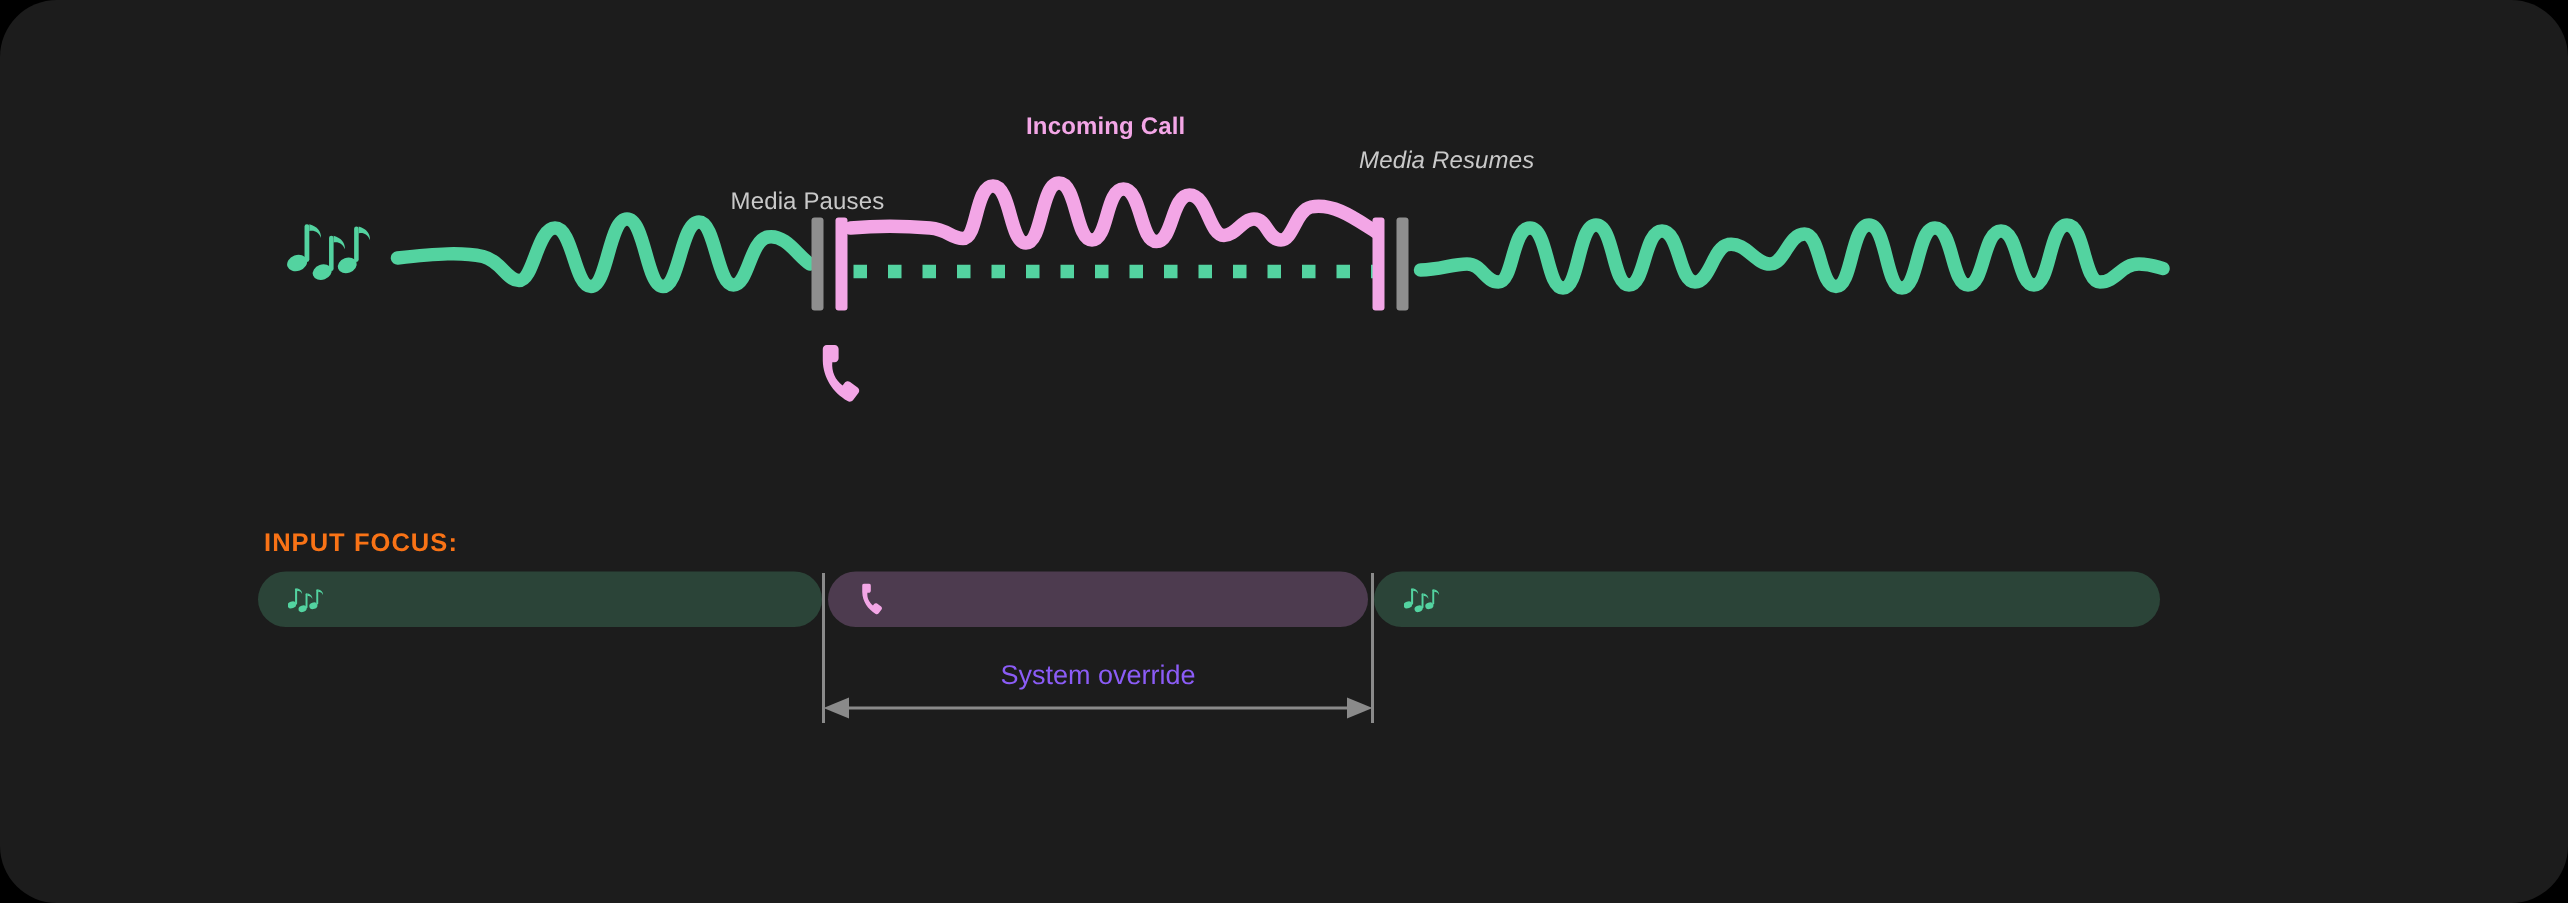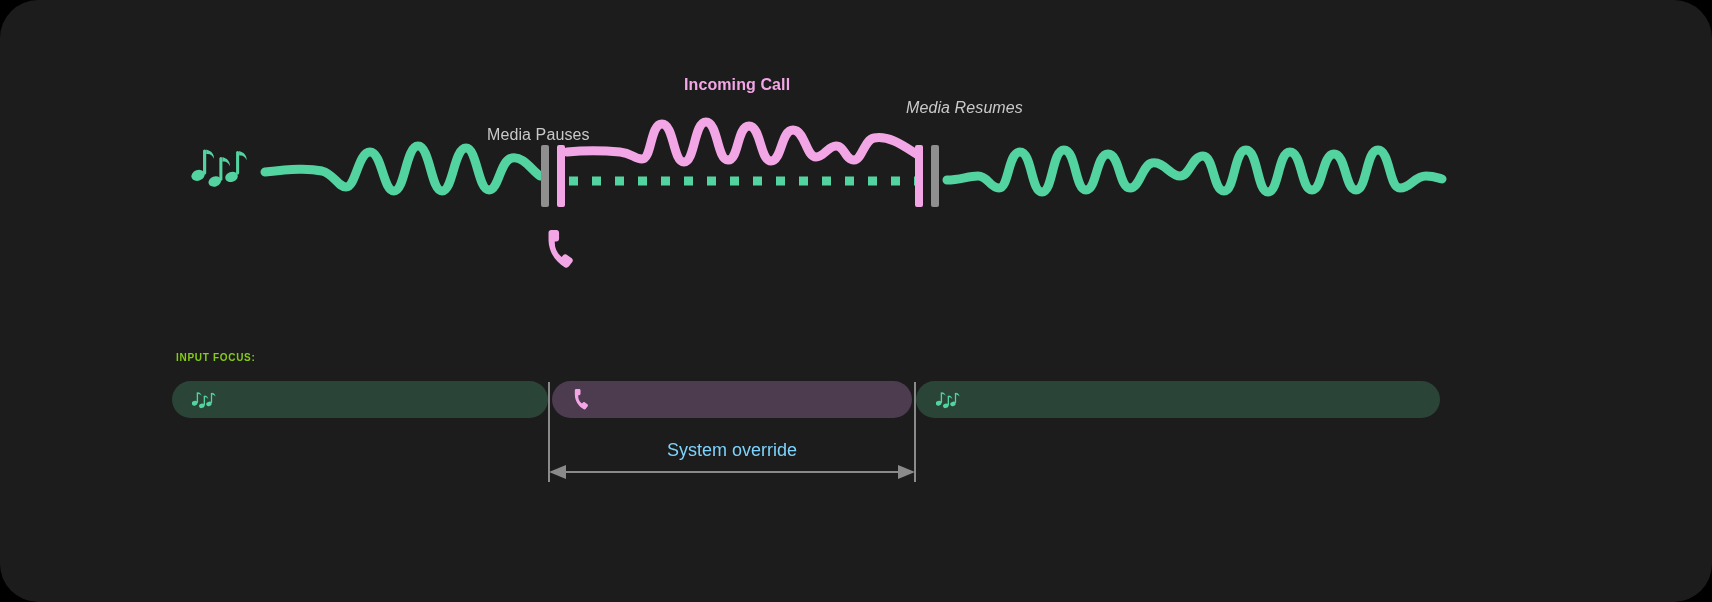--- a/index.html
+++ b/index.html
@@ -28,41 +28,41 @@
   #label-media-resumes{left:906px;top:99px;font-style:italic;}
   #label-incoming-call{
     left:684px;top:76px;
     color:#f3a6e6;
     font-weight:bold;
   }
 
   
   #focus-title{
     position:absolute;left:176px;top:352px;
-    font-size:10px;font-weight:bold;color:#84cc16;
+    font-size:17px;font-weight:bold;color:#f97316;
     letter-spacing:.7px;
   }
 
   .focus-bar{
     position:absolute;top:381px;height:37px;
     border-radius:19px;
     display:flex;align-items:center;
   }
   #focus-bar-media-1{left:172px;width:376px;background:#2b4438;}
   #focus-bar-call   {left:552px;width:360px;background:#4d3b4f;}
   #focus-bar-media-2{left:916px;width:524px;background:#2b4438;}
 
   .bar-icon{margin-left:20px;display:flex;align-items:center;}
 
   #override-svg{position:absolute;left:0;top:380px;width:1712px;height:222px;}
 
   #label-system-override{
     position:absolute;left:0;top:440px;width:1712px;
     text-align:center;
-    font-size:18px;color:#7dd3fc;
+    font-size:18px;color:#8b5cf6;
     pointer-events:none;
   }
   #label-system-override span{
     display:inline-block;
     position:relative;left:-124px;
     background:#1c1c1c;padding:0 12px;
   }
 </style>
 </head>
 <body>

